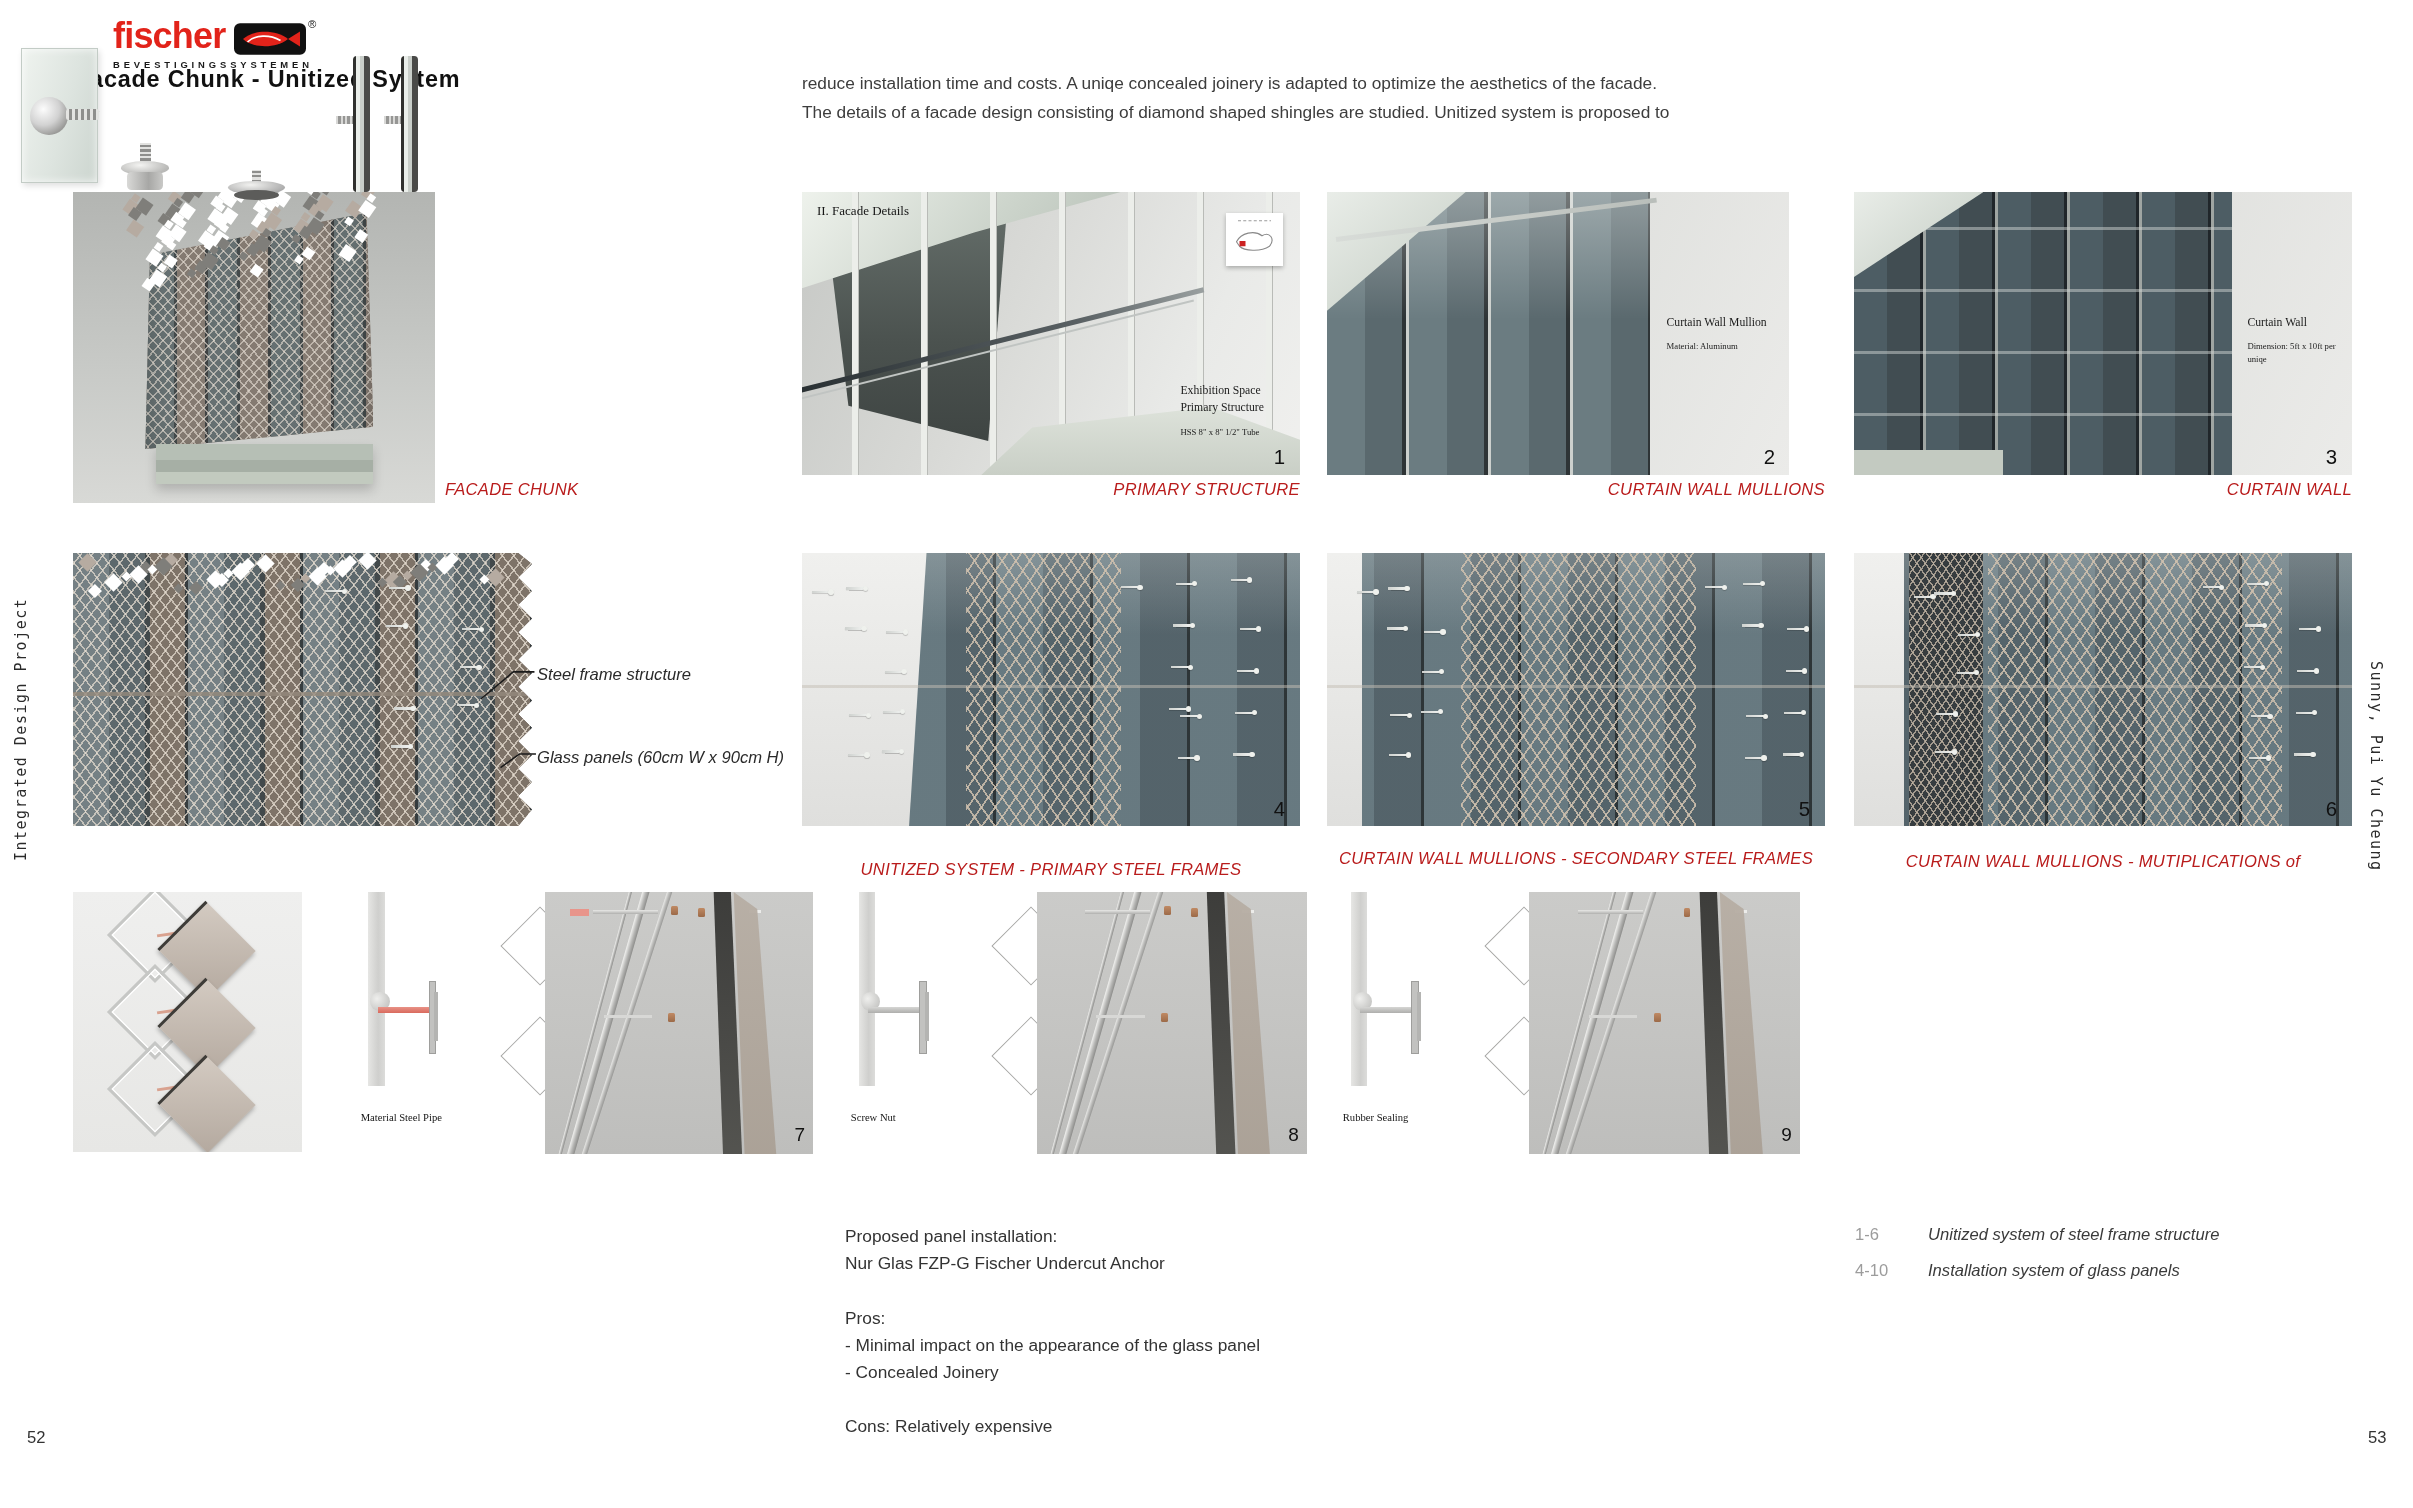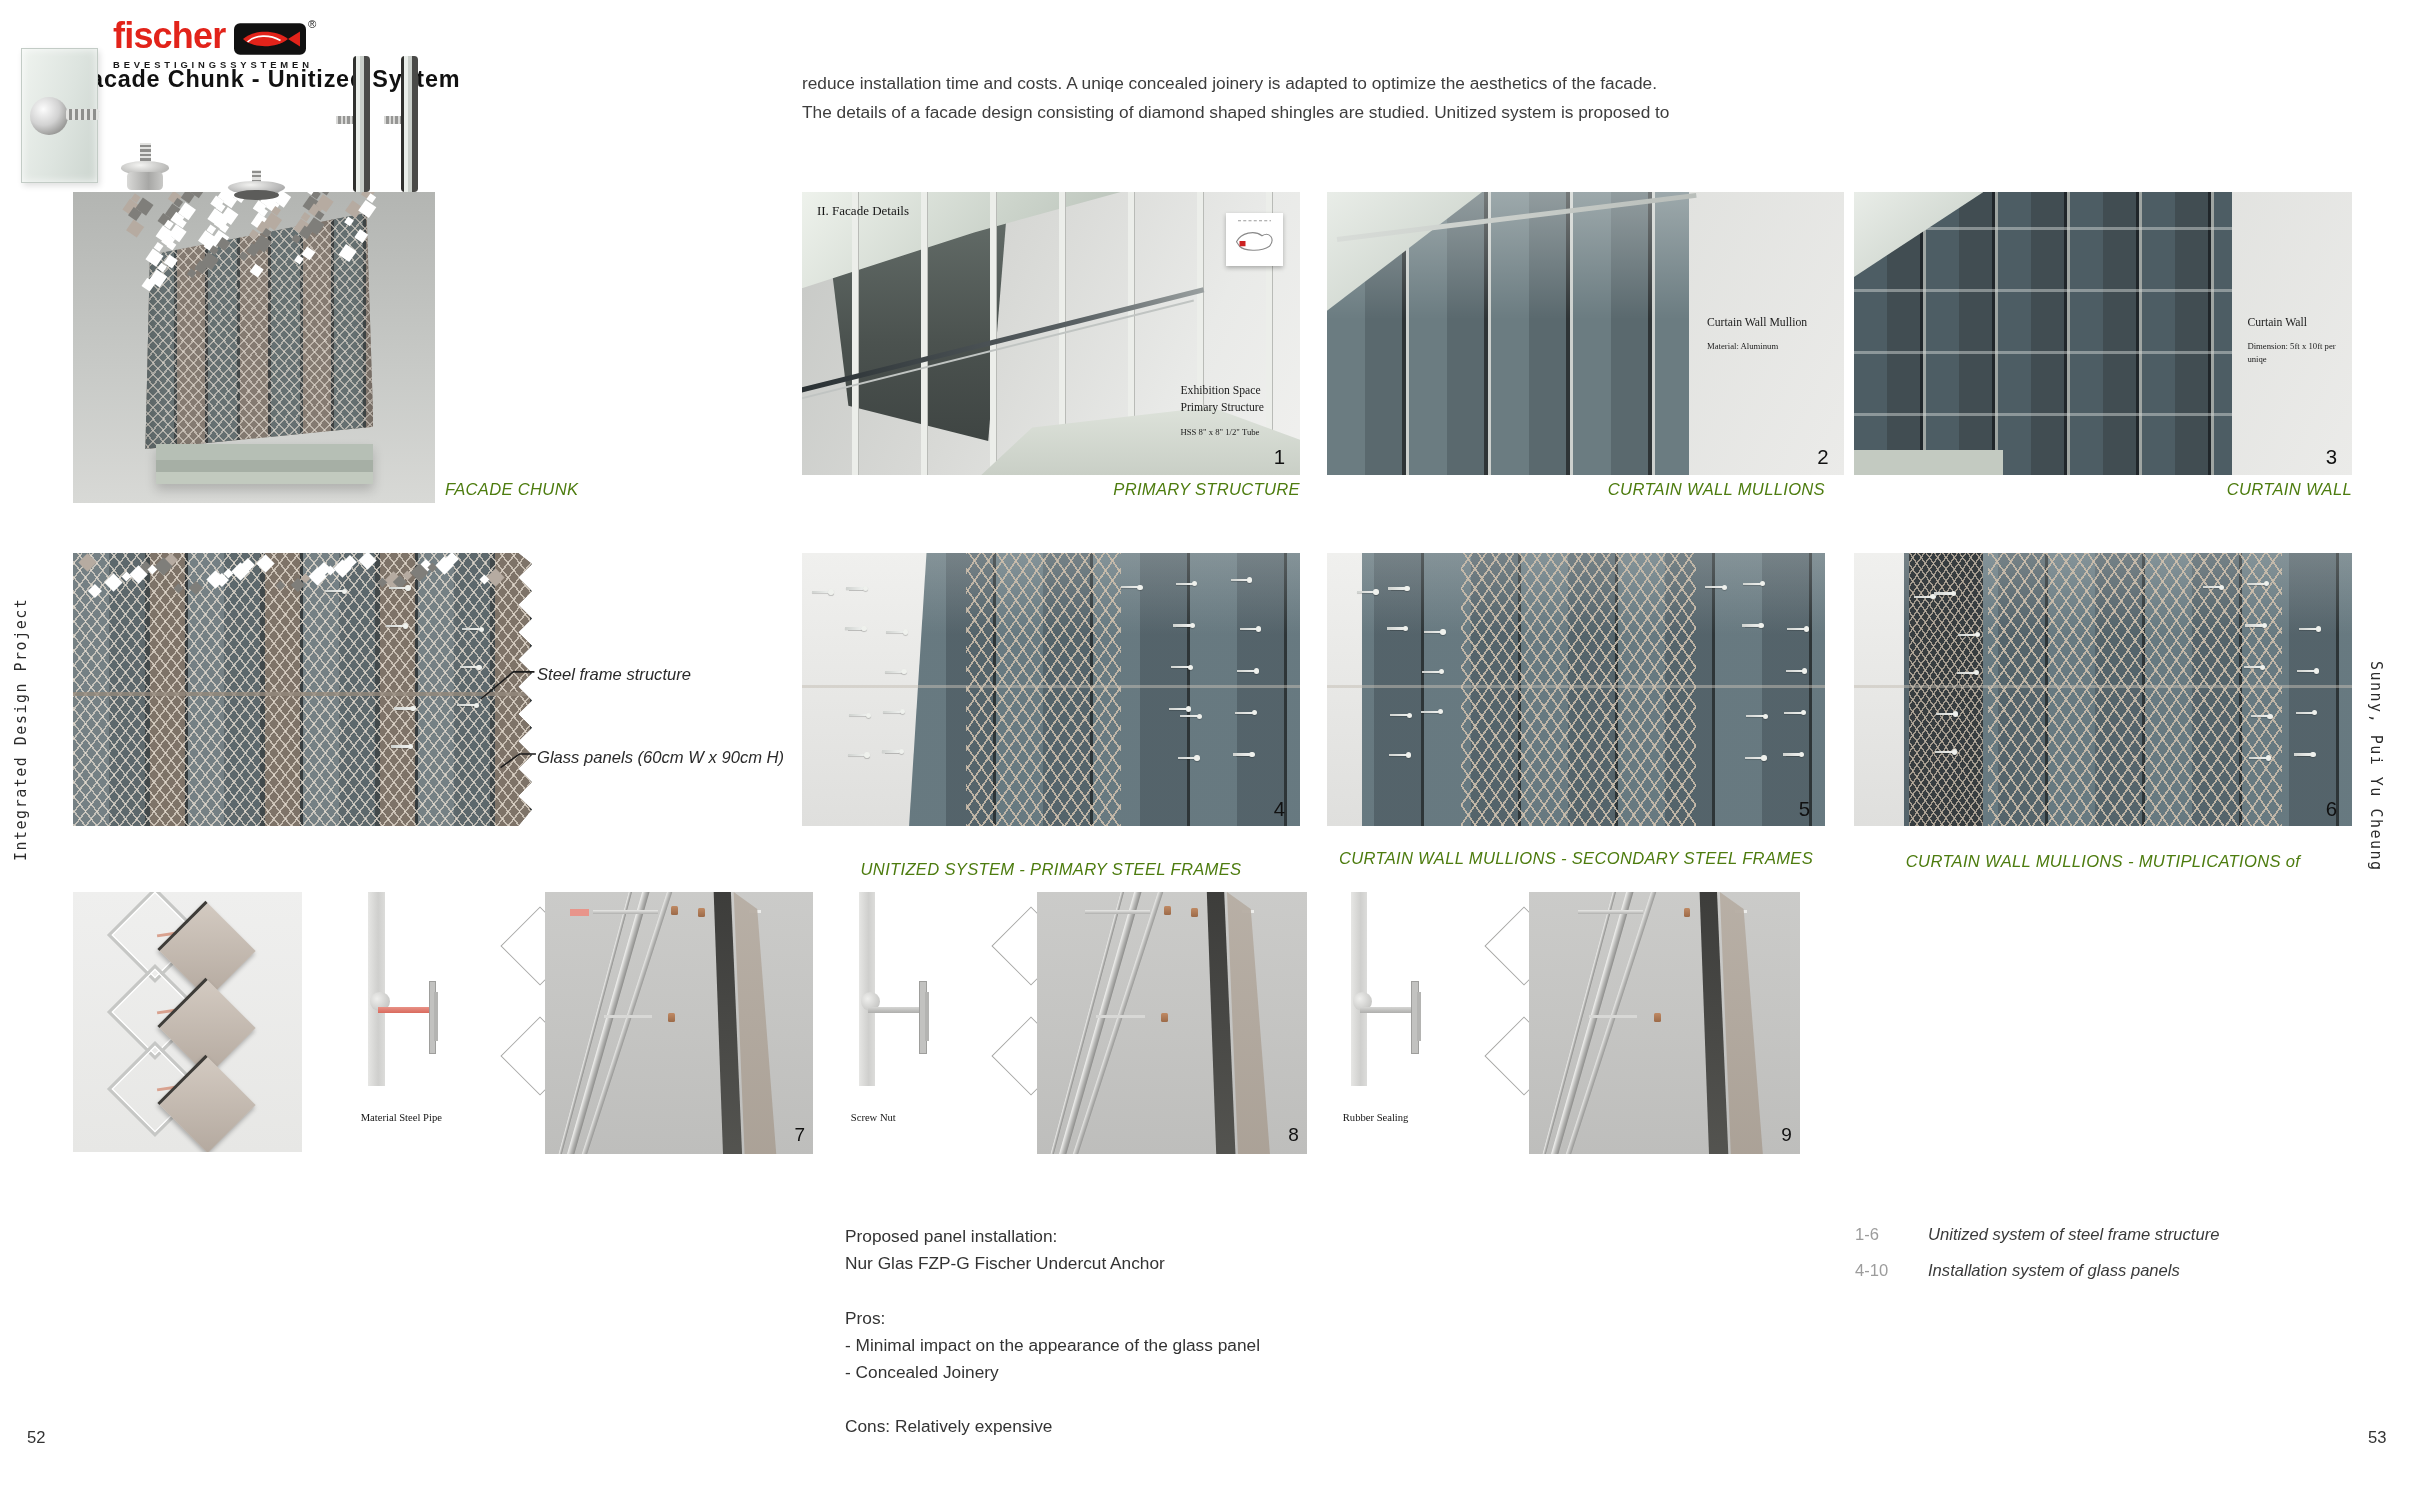--- a/index.html
+++ b/index.html
@@ -4,21 +4,21 @@
 <style>
   html,body{margin:0;padding:0;background:#fff;}
   #page{position:relative;width:2413px;height:1508px;background:#ffffff;overflow:hidden;
         font-family:"Liberation Sans",sans-serif;color:#222;}
 
   
   #title{position:absolute;left:75px;top:66px;font-size:23.4px;font-weight:700;letter-spacing:0.8px;color:#111;}
   #intro{position:absolute;left:802px;top:69px;width:950px;font-size:17.3px;line-height:29px;color:#3d3d3d;}
 
   
-  .caption{position:absolute;font-style:italic;font-size:16.6px;letter-spacing:0.3px;color:#4d7c0f;white-space:nowrap;}
+  .caption{position:absolute;font-style:italic;font-size:16.6px;letter-spacing:0.3px;color:#b91c1c;white-space:nowrap;}
   .cap-r{width:498px;text-align:right;}
   .cap-c{width:498px;text-align:center;white-space:normal;}
   .ann{position:absolute;font-style:italic;font-size:16.6px;color:#2a2a2a;white-space:nowrap;}
 
   
   .render{position:absolute;overflow:hidden;}
   .r-title{position:absolute;left:3%;top:4%;font-family:"Liberation Serif",serif;font-size:13px;color:#151515;}
   .r-block{position:absolute;font-family:"Liberation Serif",serif;color:#1c1c1c;font-size:11.7px;line-height:1.5;}
   .r-dim{font-size:8.7px;margin-top:9px;}
   .r-num{position:absolute;right:3%;bottom:2%;font-size:20.4px;color:#111;}
@@ -48,21 +48,21 @@
     background:linear-gradient(180deg,#626b67,#4b524f 55%,#3f4543);}
   #p1 .floor{position:absolute;left:36%;bottom:0;width:64%;height:24%;
     clip-path:polygon(0 100%,16% 30%,72% 0,100% 48%,100% 100%);
     background:linear-gradient(180deg,#dde2da,#c9cfc6);}
   .mull{position:absolute;inset:0;background:repeating-linear-gradient(90deg,transparent 0 50px,#eceeea 50px 56px,#b9bbb7 56px 57px,transparent 57px 69px);}
   #p1 .diag{position:absolute;left:-4%;top:52%;width:86%;height:4.5px;background:linear-gradient(90deg,#272e31,#5a6164 70%,#9aa0a0);transform:rotate(-14deg);}
   #p1 .diag2{position:absolute;left:-4%;top:56%;width:84%;height:2.3px;background:#c0c4c2;transform:rotate(-14deg);}
   .card{position:absolute;right:3.5%;top:7.5%;width:57px;height:53px;background:#fff;box-shadow:0 1.5px 4.5px rgba(0,0,0,.28);}
   #p1 .r-block{left:76%;top:67%;}
 
-  #p2{left:1327px;top:192px;width:517px;height:283px;background:linear-gradient(115deg,#cfd1ce,#dfe0dd 45%,#ebebe9);}
+  #p2{left:1327px;top:192px;width:462px;height:283px;background:linear-gradient(115deg,#cfd1ce,#dfe0dd 45%,#ebebe9);}
   #p2 .ceil{position:absolute;left:0;top:0;width:30%;height:42%;clip-path:polygon(0 0,100% 0,0 100%);
     background:linear-gradient(140deg,#e9ede8,#c3ccc3);}
   #p2 .glass{position:absolute;left:0;top:0;width:70%;height:100%;
     background:repeating-linear-gradient(90deg,#6b7c81 0 38px,#5a696e 38px 75px,#2e3436 75px 79px,#ccd0cd 79px 82px);}
   #p2 .sheen{position:absolute;left:0;top:0;width:70%;height:100%;background:linear-gradient(180deg,rgba(250,252,250,.35),rgba(255,255,255,0) 45%);}
   #p2 .diag{position:absolute;left:2%;top:16%;width:70%;height:5.3px;background:linear-gradient(90deg,#d8dcd8,#b9beba);transform:rotate(-7deg);transform-origin:left;}
   #p2 .r-block{left:73.5%;top:43%;}
 
   #p3{left:1854px;top:192px;width:498px;height:283px;background:linear-gradient(115deg,#cfd1ce,#dfe0dd 45%,#ebebe9);}
   #p3 .ceil{position:absolute;left:0;top:0;width:26%;height:30%;clip-path:polygon(0 0,100% 0,0 100%);

